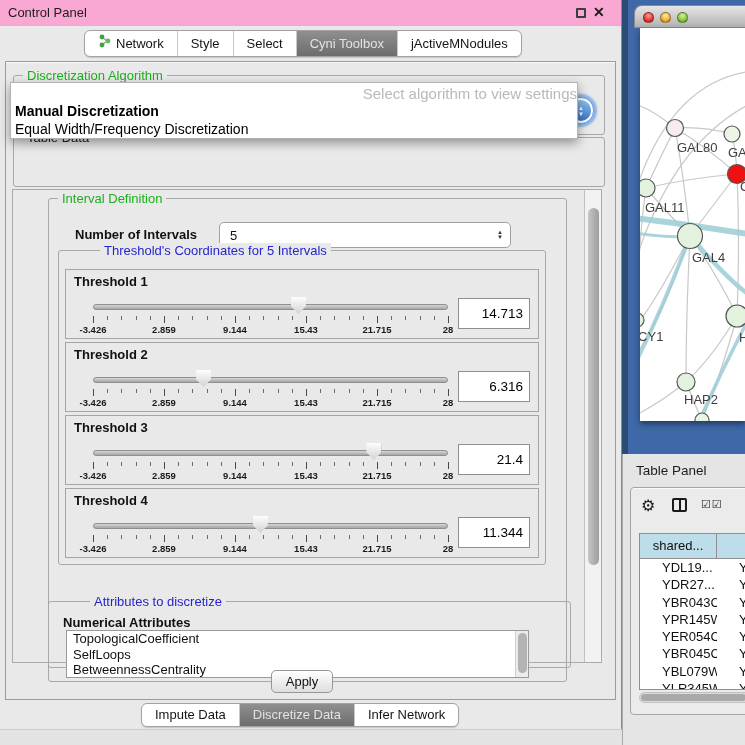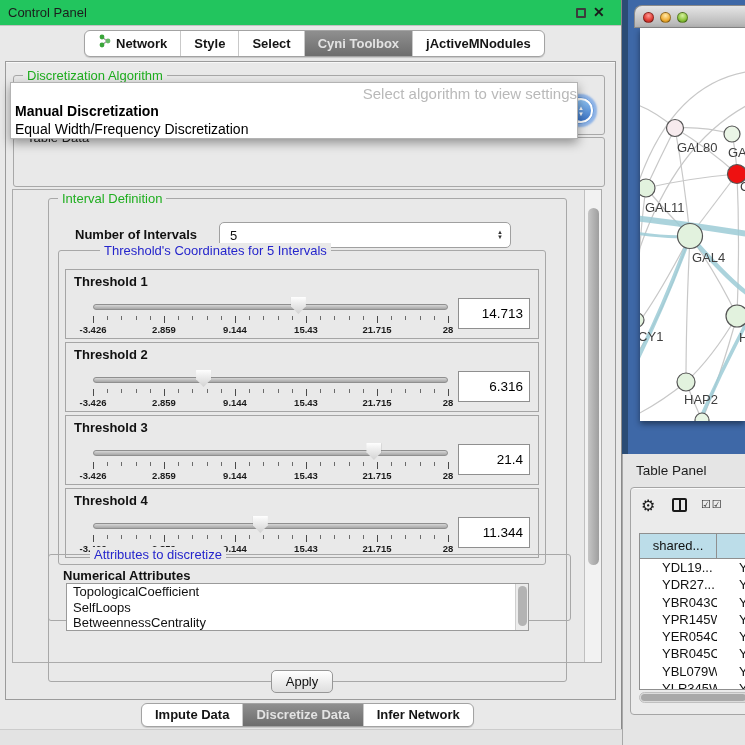--- a/index.html
+++ b/index.html
@@ -1,27 +1,27 @@
 <!DOCTYPE html>
 <html><head>
 <meta charset="utf-8">
 <style>
   * { margin:0; padding:0; box-sizing:border-box; }
   html,body { width:745px; height:745px; }
   body { font-family:"Liberation Sans", sans-serif; background:#e2e2e2; position:relative; overflow:hidden; }
 
   
   #left-panel { position:absolute; left:0; top:0; width:622px; height:745px; background:#e9e9e9; border-right:1px solid #8a8a8a; }
-  #cp-titlebar { position:absolute; left:0; top:0; width:100%; height:26px; background:#22c55e; border-bottom:1px solid #c2c2c2; }
+  #cp-titlebar { position:absolute; left:0; top:0; width:100%; height:26px; background:#f9a8d4; border-bottom:1px solid #c2c2c2; }
   #cp-title { position:absolute; left:8px; top:5px; font-size:13px; color:#1c1c1c; }
   #float-icon { position:absolute; left:576px; top:8px; width:10px; height:10px; border:2px solid #3c3c3c; border-radius:1px; }
   #close-icon { position:absolute; left:593px; top:4px; font-size:14px; font-weight:bold; color:#1a1a1a; }
 
   .tabstrip { position:absolute; display:flex; background:#ffffff; border:1px solid #a3a3a3; border-radius:6px; overflow:hidden; box-shadow:0 1px 1px rgba(0,0,0,0.15); }
-  .tabstrip .tab { padding:0 13px; line-height:25px; font-size:13px; font-weight:bold; color:#141414; border-left:1px solid #c9c9c9; white-space:nowrap; display:flex; align-items:center; gap:5px; }
+  .tabstrip .tab { padding:0 13px; line-height:25px; font-size:13px; font-weight:normal; color:#141414; border-left:1px solid #c9c9c9; white-space:nowrap; display:flex; align-items:center; gap:5px; }
   .tabstrip .tab:first-child { border-left:none; }
   .tabstrip .tab.selected { background:linear-gradient(#8f8f8f,#6d6d6d); color:#e3e3e3; }
   #top-tabs { left:84px; top:30px; height:27px; }
   #top-tabs .tab { line-height:25px; }
   #bottom-tabs { left:141px; top:703px; height:24px; }
   #bottom-tabs .tab { line-height:22px; }
 
   #main-panel { position:absolute; left:5px; top:61px; width:611px; height:639px; background:#e9e9e9; border:1px solid #9b9b9b; box-shadow:inset 0 1px 0 #f8f8f8; }
 
   .groupbox { position:absolute; border:1px solid #a8a8a8; border-radius:3px; }
@@ -68,21 +68,21 @@
            clip-path:polygon(0 0,100% 0,100% 55%,50% 100%,0 55%);
            filter:drop-shadow(0 0 1px #777); }
   .ticks { position:absolute; left:0; top:46px; width:100%; height:8px; }
   .ticks i { position:absolute; width:1px; background:#4a4a4a; display:block; }
   .ticks i.major { height:7px; }
   .ticks i.minor { height:4px; background:#6a6a6a; }
   .tlabels { position:absolute; left:0; top:54px; width:100%; height:12px; }
   .tlabels span { position:absolute; transform:translateX(-50%); font-size:9.5px; font-weight:bold; color:#1a1a1a; white-space:nowrap; }
   .thr-value { position:absolute; left:392px; top:28px; width:72px; height:31px; background:#fff; border:1px solid #8f8f8f; font-size:13.5px; color:#000; text-align:right; line-height:29px; padding-right:6px; }
 
-  #attr-group { left:35px; top:364px; width:523px; height:67px; }
+  #attr-group { left:35px; top:411px; width:523px; height:67px; }
   #numattr-label { position:absolute; left:14px; top:13px; font-size:13px; font-weight:bold; color:#111; }
   #attr-list { position:absolute; left:17px; top:28px; width:463px; height:48px; background:#fff; border:1px solid #9a9a9a; overflow:hidden; }
   #attr-list .item { font-size:13px; line-height:15.5px; padding-left:6px; color:#111; white-space:nowrap; }
   #attr-vscroll { position:absolute; right:0; top:0; bottom:0; width:13px; background:#ececec; border-left:1px solid #cfcfcf; }
   #attr-vscroll .vthumb { position:absolute; left:2px; top:2px; width:9px; height:40px; border-radius:5px; background:#b3b3b3; }
 
   #apply-btn { position:absolute; left:271px; top:670px; width:62px; height:23px; background:linear-gradient(#ffffff,#dedede); border:1px solid #979797; border-radius:5px; font-size:13px; color:#111; text-align:center; line-height:21px; }
 
   
   #desktop { position:absolute; left:622px; top:0; width:123px; height:454px; background:#3e68a7; border-left:6px solid #2b4c75; overflow:hidden; }

